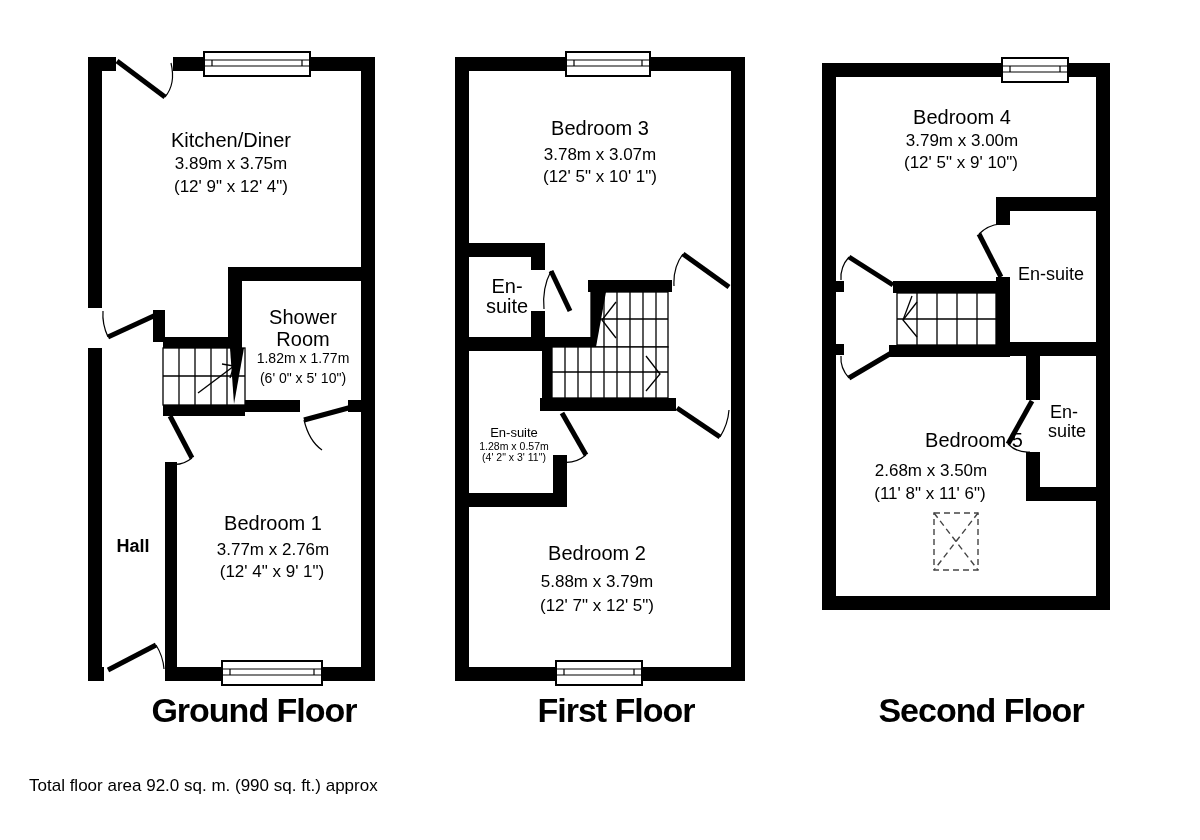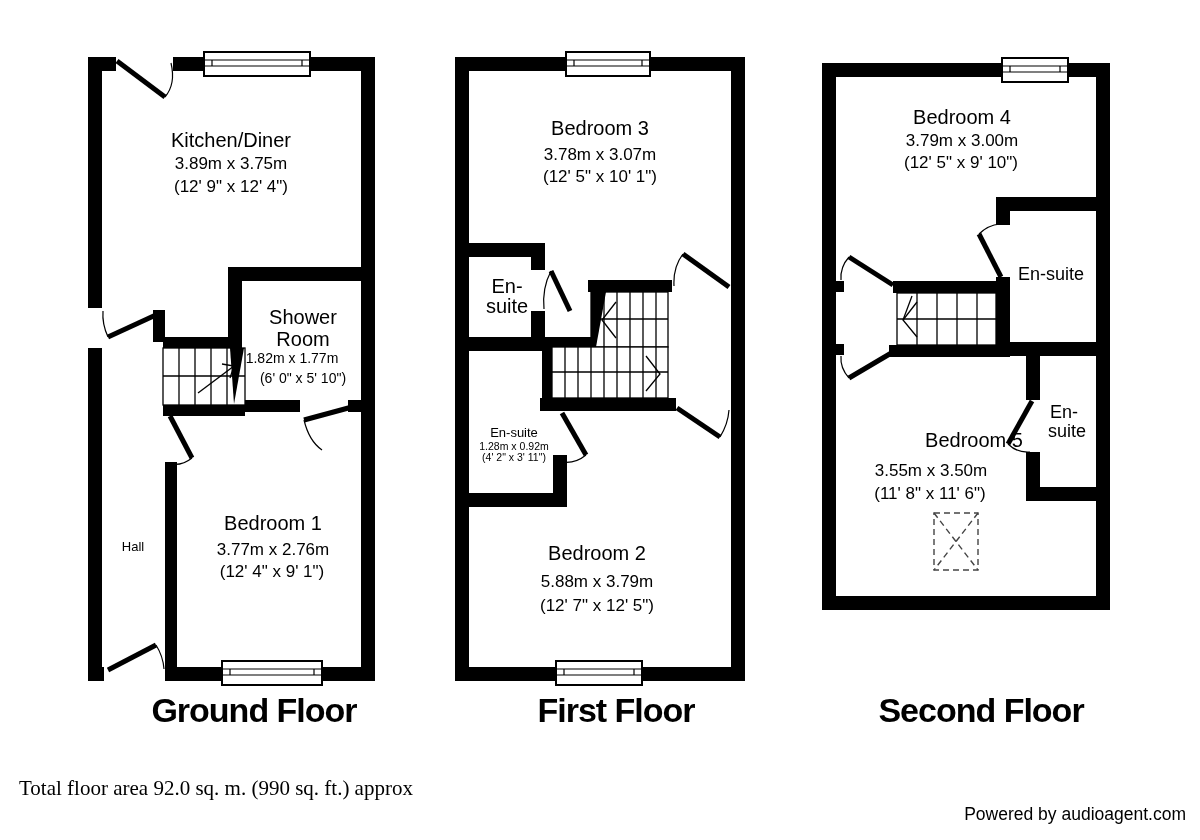--- a/index.html
+++ b/index.html
@@ -7,24 +7,24 @@
          font-family:"Liberation Sans","DejaVu Sans",sans-serif;color:#000;}
   .stage svg{position:absolute;left:0;top:0;}
   .lbl{position:absolute;transform:translate(-50%,-50%);white-space:nowrap;
        text-align:center;line-height:1;color:#000;}
   .name{font-size:20px;}
   .dims{font-size:17px;}
   .sm{font-size:14px;}
   .enb{font-size:18px;}
   .tiny-name{font-size:13px;}
   .tiny{font-size:10.5px;}
-  .hall{font-size:13px;}
+  .hall{font-size:18px;font-weight:bold;}
   .floor-title{position:absolute;transform:translate(-50%,-50%);font-weight:bold;
        font-size:34px;letter-spacing:-1px;white-space:nowrap;margin-left:17px;}
-  .footer-line1{position:absolute;left:19px;top:776px;font-size:21px;font-family:Liberation Serif, serif;}
+  .footer-line1{position:absolute;left:29px;top:776px;font-size:17px;}
   .footer-line2{position:absolute;left:19px;top:804px;font-size:16.5px;}
   .powered{position:absolute;right:14px;top:804px;font-size:17.5px;}
   .wall{fill:#000;}
 </style>
 </head>
 <body>
 
 <div class="stage">
 
 <svg width="1200" height="840" viewBox="0 0 1200 840">
@@ -233,57 +233,56 @@
     </g>
   </g>
 </svg>
 
   <div class="lbl name" style="left:231px;top:140px">Kitchen/Diner</div>
   <div class="lbl dims" style="left:231px;top:163px">3.89m x 3.75m</div>
   <div class="lbl dims" style="left:231px;top:186px">(12' 9" x 12' 4")</div>
 
   <div class="lbl name" style="left:303px;top:317px">Shower</div>
   <div class="lbl name" style="left:303px;top:339px">Room</div>
-  <div class="lbl sm" style="left:292px;top:358px">1.82m x 1.77m</div>
+  <div class="lbl sm" style="left:303px;top:358px">1.82m x 1.77m</div>
   <div class="lbl sm" style="left:303px;top:378px">(6' 0" x 5' 10")</div>
 
   <div class="lbl name" style="left:273px;top:523px">Bedroom 1</div>
   <div class="lbl dims" style="left:273px;top:549px">3.77m x 2.76m</div>
   <div class="lbl dims" style="left:272px;top:571px">(12' 4" x 9' 1")</div>
 
   <div class="lbl hall" style="left:133px;top:546px">Hall</div>
 
   <div class="lbl name" style="left:600px;top:128px">Bedroom 3</div>
   <div class="lbl dims" style="left:600px;top:154px">3.78m x 3.07m</div>
   <div class="lbl dims" style="left:600px;top:176px">(12' 5" x 10' 1")</div>
 
   <div class="lbl name" style="left:507px;top:286px">En-</div>
   <div class="lbl name" style="left:507px;top:306px">suite</div>
 
   <div class="lbl tiny-name" style="left:514px;top:432px">En-suite</div>
-  <div class="lbl tiny" style="left:514px;top:446px">1.28m x 0.92m</div>
+  <div class="lbl tiny" style="left:514px;top:446px">1.28m x 0.57m</div>
   <div class="lbl tiny" style="left:514px;top:457px">(4' 2" x 3' 11")</div>
 
   <div class="lbl name" style="left:597px;top:553px">Bedroom 2</div>
   <div class="lbl dims" style="left:597px;top:581px">5.88m x 3.79m</div>
   <div class="lbl dims" style="left:597px;top:605px">(12' 7" x 12' 5")</div>
 
   <div class="lbl name" style="left:962px;top:117px">Bedroom 4</div>
   <div class="lbl dims" style="left:962px;top:140px">3.79m x 3.00m</div>
   <div class="lbl dims" style="left:961px;top:162px">(12' 5" x 9' 10")</div>
 
   <div class="lbl enb" style="left:1051px;top:274px">En-suite</div>
 
   <div class="lbl name" style="left:974px;top:440px">Bedroom 5</div>
-  <div class="lbl dims" style="left:931px;top:470px">3.55m x 3.50m</div>
+  <div class="lbl dims" style="left:931px;top:470px">2.68m x 3.50m</div>
   <div class="lbl dims" style="left:930px;top:493px">(11' 8" x 11' 6")</div>
 
   <div class="lbl enb" style="left:1064px;top:412px">En-</div>
   <div class="lbl enb" style="left:1067px;top:431px">suite</div>
 
   <div class="floor-title" style="left:237px;top:710px">Ground Floor</div>
   <div class="floor-title" style="left:599px;top:710px">First Floor</div>
   <div class="floor-title" style="left:964px;top:710px">Second Floor</div>
 
   <div class="footer-line1">Total floor area 92.0 sq. m. (990 sq. ft.) approx</div>
-  <div class="powered">Powered by audioagent.com</div>
 
 </div>
 
 </body></html>

